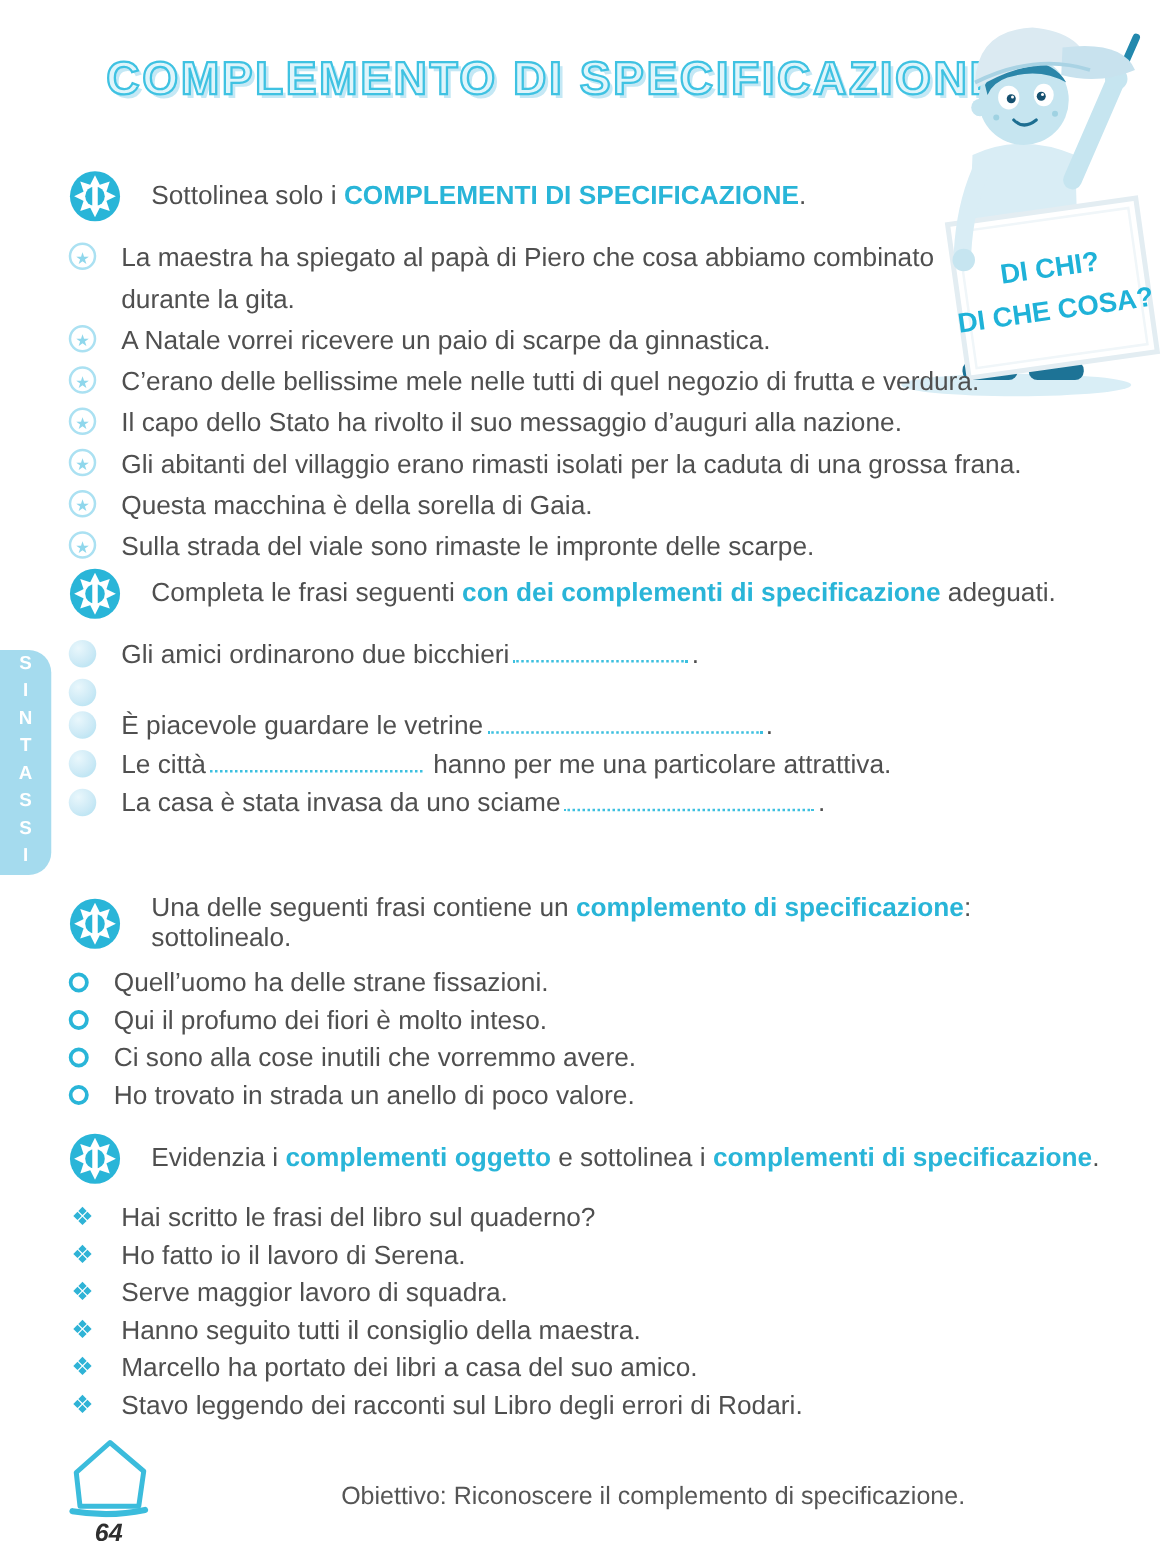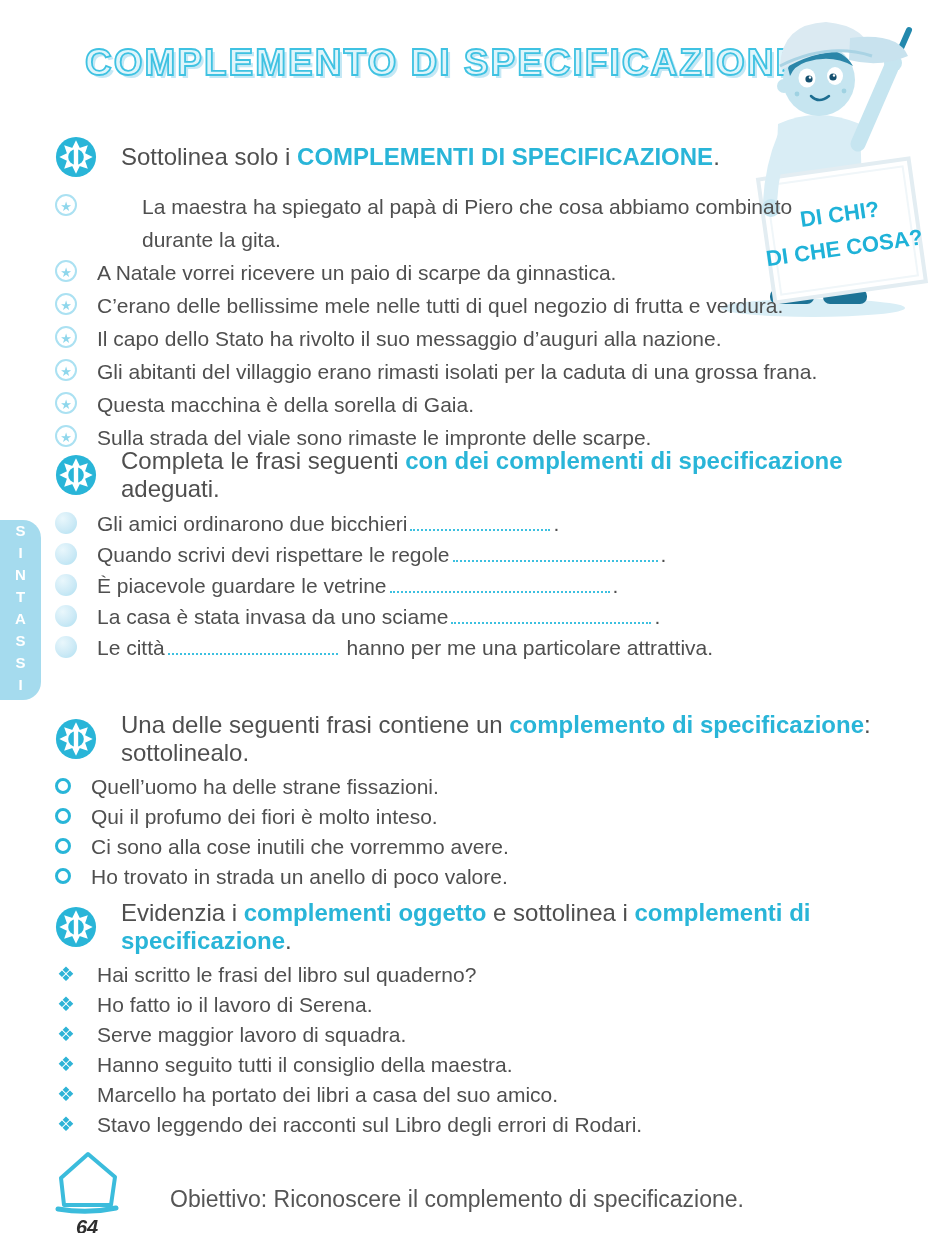--- a/index.html
+++ b/index.html
@@ -22,21 +22,21 @@
 
   
   #exercises{position:absolute;left:0;top:0;width:935px;height:1233px;pointer-events:none;}
   .exercise{position:absolute;left:55px;width:830px;}
   .exercise:nth-of-type(1){top:134px;}
   .exercise:nth-of-type(2){top:452px;}
   .exercise:nth-of-type(3){top:716px;}
   .exercise:nth-of-type(4){top:904px;}
   .ex-head{display:flex;align-items:center;gap:24px;height:46px;margin-bottom:10px;}
   .ex-icon{width:42px;height:42px;flex:0 0 42px;}
-  .ex-text{margin:0;font-size:24px;color:#4f4f4f;}
+  .ex-text{margin:0;font-size:21px;color:#4f4f4f;}
   .ex-text .accent{color:#29b5d8;font-weight:bold;}
   .ex-list{list-style:none;margin:0;padding:0;}
   .item{display:flex;align-items:flex-start;gap:20px;font-size:21px;}
   .sentence{display:block;}
   .star-list .item{line-height:33px;}
   .bubble-list .item{line-height:31px;}
   .ring-list .item{line-height:30px;}
   .diamond-list .item{line-height:30px;}
 
   .b-star{flex:0 0 22px;width:22px;height:22px;margin-top:4px;border:2px solid #abe1f2;border-radius:50%;
@@ -47,22 +47,22 @@
           box-sizing:border-box;background:#ffffff;}
   .b-diamond{flex:0 0 22px;width:22px;text-align:center;color:#2fb3d6;font-size:20px;line-height:28px;}
 
   .blank{display:inline-block;border-bottom:2px dotted #3cc0e0;height:17px;margin:0 3px;
          vertical-align:baseline;}
 
   
   .house{position:absolute;left:50px;top:1148px;width:74px;height:66px;}
   .house .pagenum{position:absolute;left:0;top:24px;width:100%;text-align:center;
          font-size:20px;font-weight:bold;font-style:italic;color:#2e2e2e;margin-top:44px;}
-  .objective{position:absolute;left:170px;right:60px;top:1186px;
-         font-size:23px;color:#555;}
+  .objective{position:absolute;left:170px;right:60px;top:1186px;text-align:center;
+         font-size:20px;color:#555;}
 </style>
 </head>
 <body>
 
 <div class="page">
 
   <h1 class="title">COMPLEMENTO DI SPECIFICAZIONE</h1>
 
   <div class="illustration">
     <svg width="220" height="318" viewBox="0 0 220 318">
@@ -130,21 +130,21 @@
               </g>
               <circle cx="22" cy="22" r="10" fill="#ffffff"></circle>
               <circle cx="22" cy="22" r="8.2" fill="#29b5d8"></circle>
               <rect x="19.7" y="11.5" width="4.6" height="21" rx="2.3" fill="#ffffff"></rect>
             </svg></span>
           <p class="ex-text"><span>Sottolinea solo i </span><span class="accent">COMPLEMENTI DI SPECIFICAZIONE</span><span>.</span></p>
         </div>
         <ul class="ex-list star-list">
           <li class="item">
             <span class="b-star">★</span>
-            <span class="sentence" style="max-width: 660px; margin-left: 45px;">La maestra ha spiegato al papà di Piero che cosa abbiamo combinato durante la gita.</span>
+            <span class="sentence" style="max-width: 660px;">La maestra ha spiegato al papà di Piero che cosa abbiamo combinato durante la gita.</span>
           </li>
           <li class="item">
             <span class="b-star">★</span>
             <span class="sentence">A Natale vorrei ricevere un paio di scarpe da ginnastica.</span>
           </li>
           <li class="item">
             <span class="b-star">★</span>
             <span class="sentence" style="max-width: 720px;">C’erano delle bellissime mele nelle tutti di quel negozio di frutta e verdura.</span>
           </li>
           <li class="item">
@@ -185,33 +185,32 @@
             </svg></span>
           <p class="ex-text"><span>Completa le frasi seguenti </span><span class="accent">con dei complementi di specificazione</span><span> adeguati.</span></p>
         </div>
         <ul class="ex-list bubble-list">
           <li class="item">
             <span class="b-bubble"></span>
             <span class="sentence">Gli amici ordinarono due bicchieri<span class="blank" style="width: 140px;"></span>.</span>
           </li>
           <li class="item">
             <span class="b-bubble"></span>
-            <span class="sentence">Quando scrivi devi rispettare le regole<span class="blank" style="width: 205px;"></span>.</span>
           </li>
           <li class="item">
             <span class="b-bubble"></span>
             <span class="sentence">È piacevole guardare le vetrine<span class="blank" style="width: 220px;"></span>.</span>
           </li>
           <li class="item">
             <span class="b-bubble"></span>
+            <span class="sentence">Le città<span class="blank" style="width: 170px;"></span> hanno per me una particolare attrattiva.</span>
+          </li>
+          <li class="item">
+            <span class="b-bubble"></span>
             <span class="sentence">La casa è stata invasa da uno sciame<span class="blank" style="width: 200px;"></span>.</span>
-          </li>
-          <li class="item">
-            <span class="b-bubble"></span>
-            <span class="sentence">Le città<span class="blank" style="width: 170px;"></span> hanno per me una particolare attrattiva.</span>
           </li>
         </ul>
       </section>
       <section class="exercise">
         <div class="ex-head">
           <span class="ex-icon"><svg width="42" height="42" viewBox="0 0 44 44">
               <circle cx="22" cy="22" r="21" fill="#29b5d8"></circle>
               <g fill="#ffffff" transform="translate(22,22)">
                 <polygon points="0,-17.5 4.5,-8.5 -4.5,-8.5" transform="rotate(0)"></polygon>
                 <polygon points="0,-17.5 4.5,-8.5 -4.5,-8.5" transform="rotate(45)"></polygon>

